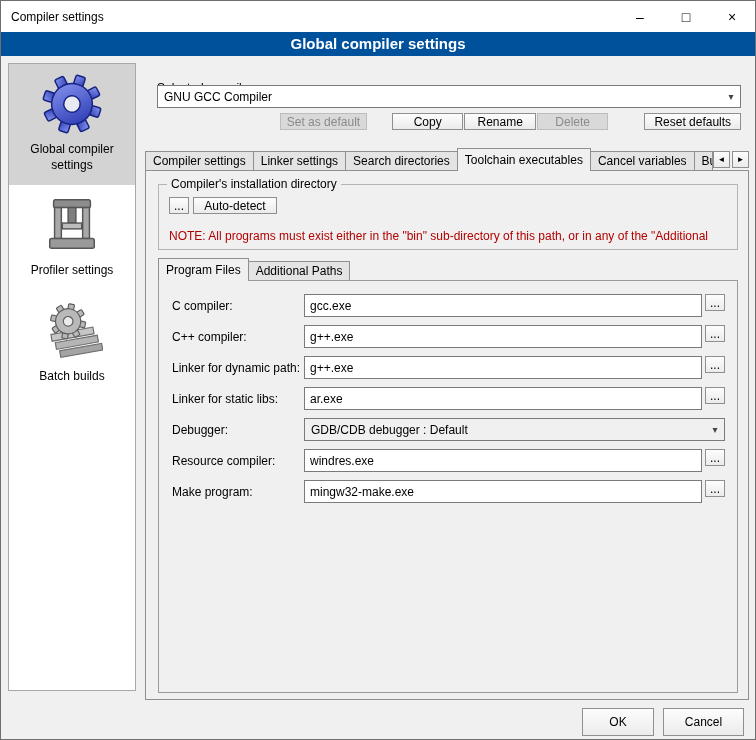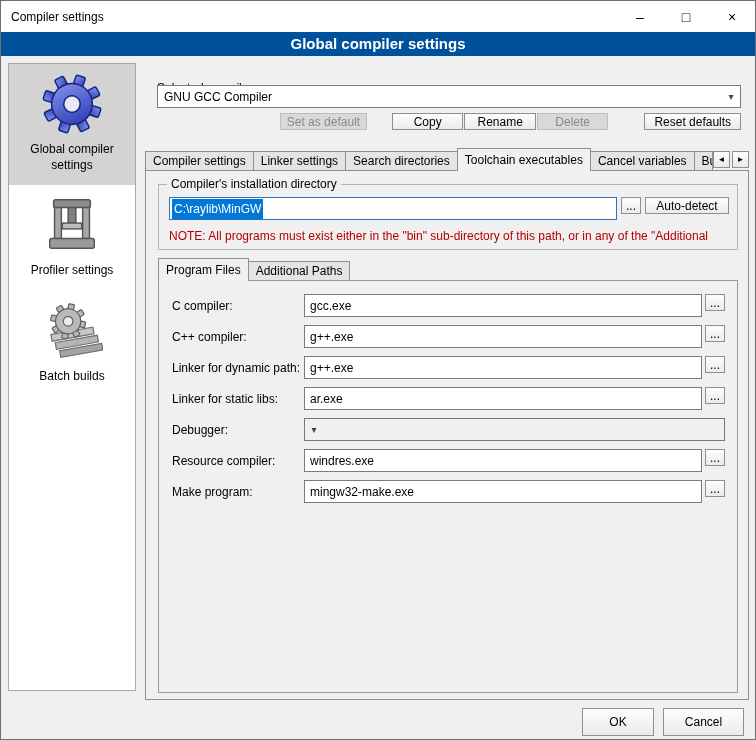--- a/index.html
+++ b/index.html
@@ -213,23 +213,20 @@
       <button class="btn">◄</button>
       <button class="btn">►</button>
     </div>
   </div>
 
   <div class="tab-panel">
 
     <div class="groupbox">
       <span class="groupbox-label">Compiler's installation directory</span>
       <div class="dir-row">
-        <div class="dir-input">
-          <span class="sel">C:\raylib\MinGW</span>
-        </div>
         <button class="btn browse-btn">...</button>
         <button class="btn autodetect-btn">Auto-detect</button>
       </div>
       <div class="note">NOTE: All programs must exist either in the "bin" sub-directory of this path, or in any of the "Additional</div>
     </div>
 
     <div class="subtabs">
       <div class="tab active">Program Files</div>
       <div class="tab">Additional Paths</div>
     </div>
@@ -265,20 +262,21 @@
         <div class="form-field">
           <input class="text-input" value="ar.exe" style="">
           <button class="btn browse-btn">...</button>
         </div>
       </div>
 
       <div class="form-row">
         <span class="form-label">Debugger:</span>
         <div class="form-field">
           <div class="combo field-combo">
+            <span class="combo-text">GDB/CDB debugger : Default</span>
             <span class="combo-arrow">▾</span>
           </div>
         </div>
       </div>
 
       <div class="form-row">
         <span class="form-label">Resource compiler:</span>
         <div class="form-field">
           <input class="text-input" value="windres.exe" style="">
           <button class="btn browse-btn">...</button>

